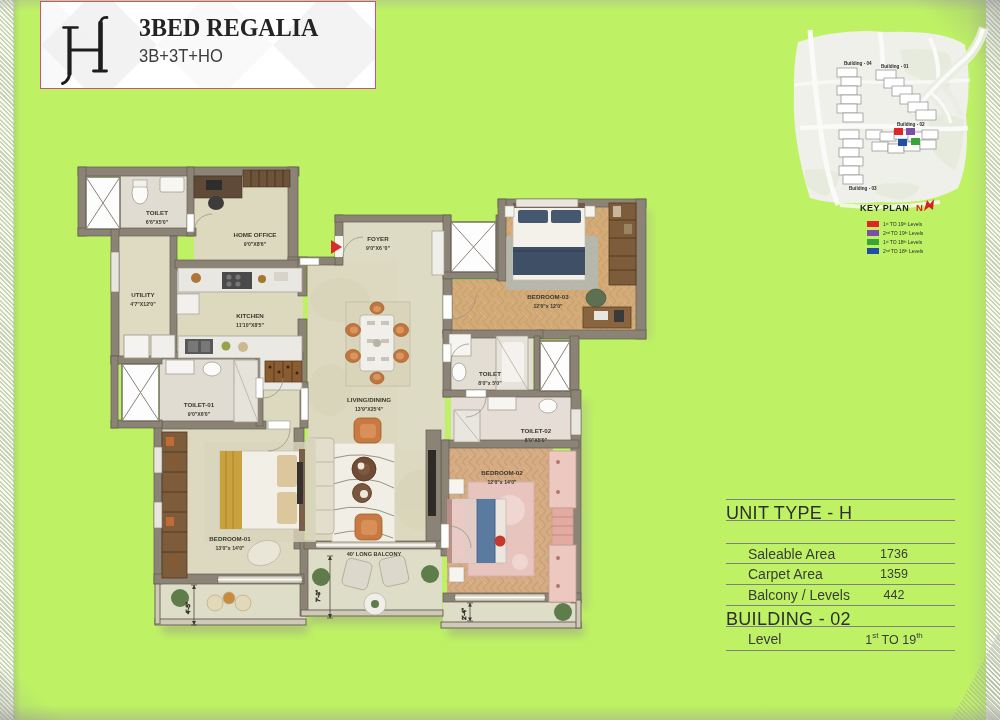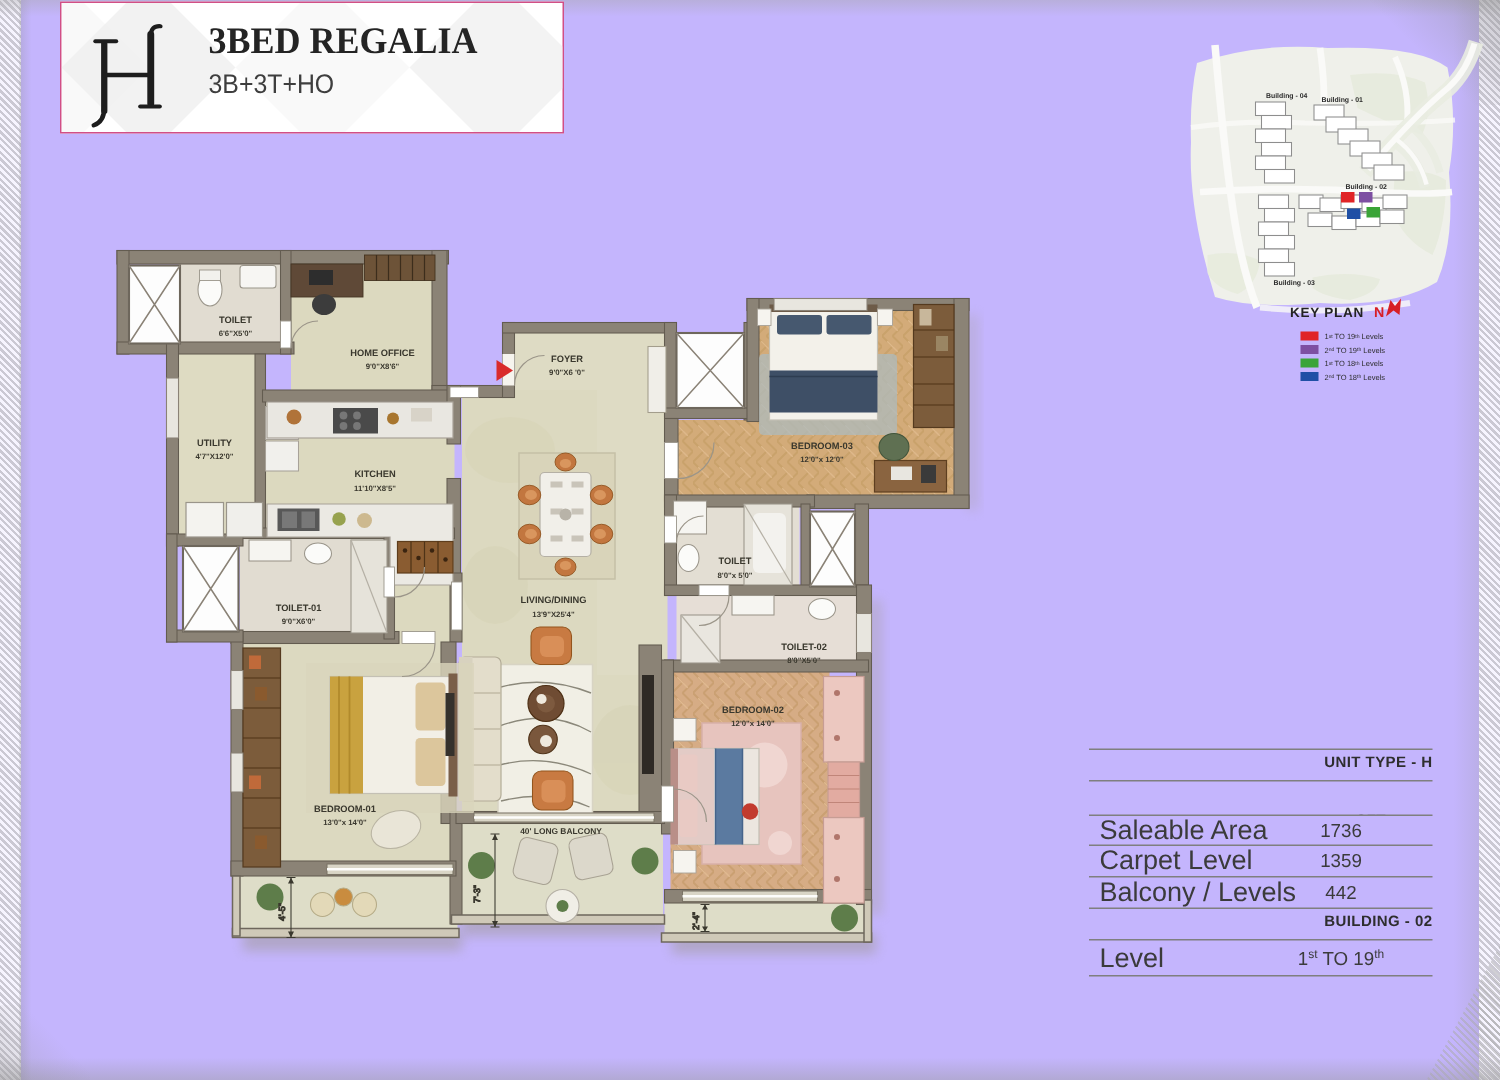--- a/index.html
+++ b/index.html
@@ -1,37 +1,37 @@
 <!DOCTYPE html>
 <html><head>
 <meta charset="utf-8">
 <style>
 html,body{margin:0;padding:0;background:#fff;}
-#page{position:relative;width:1000px;height:720px;background:#c4b5fd;overflow:hidden;
+#page{position:relative;width:1000px;height:720px;background:#bef264;overflow:hidden;
   font-family:"Liberation Sans",sans-serif;}
 .abs{position:absolute;}
 
 #edgeL{left:0;top:0;width:14px;height:720px;
   background:repeating-linear-gradient(45deg,#ffffff 0 1.6px,#cccccc 1.6px 3.2px);opacity:.85;}
 #edgeLsh{left:13px;top:0;width:8px;height:720px;background:linear-gradient(90deg,rgba(140,140,140,.28),rgba(255,255,255,0));}
 #edgeR{right:0;top:0;width:14px;height:720px;
   background:repeating-linear-gradient(45deg,#ffffff 0 1.6px,#cccccc 1.6px 3.2px);opacity:.85;}
 #edgeRsh{right:13px;top:0;width:18px;height:720px;background:linear-gradient(270deg,rgba(150,150,150,.22),rgba(255,255,255,0));}
 #edgeB{left:0;bottom:0;width:1000px;height:15px;background:linear-gradient(180deg,rgba(255,255,255,0),rgba(150,150,150,.40));}
 #edgeT{left:0;top:0;width:1000px;height:11px;background:linear-gradient(180deg,rgba(165,165,165,.38),rgba(255,255,255,0));}
 
 #hdr{left:40px;top:1px;width:334px;height:86px;border:1.6px solid #d14f86;background:#fff;overflow:hidden;}
 #hdr .ttl{position:absolute;left:98px;top:12px;font-family:"Liberation Serif",serif;font-weight:bold;
   font-size:25px;letter-spacing:0px;color:#242424;transform:scale(.96,1);transform-origin:left top;}
 #hdr .sub{position:absolute;left:98px;top:44px;font-size:18px;letter-spacing:0px;color:#3e3e3e;transform:scale(.92,1);transform-origin:left top;}
 
 #spec{left:726px;top:499px;width:229px;color:#3b3b3b;}
 #spec .row{position:relative;border-bottom:1px solid #7f7f7f;overflow:hidden;}
-#spec .c{text-align:right;font-weight:bold;font-size:10px;letter-spacing:.3px;color:#2e2e2e;}
-#spec .lft{position:absolute;left:7px;top:50%;transform:translateY(-50%);font-size:18px;}
+#spec .c{text-align:left;font-weight:normal;font-size:18px;letter-spacing:.3px;color:#2e2e2e;}
+#spec .lft{position:absolute;left:22px;top:50%;transform:translateY(-50%);font-size:14px;}
 #spec .val{position:absolute;left:128px;width:80px;text-align:center;top:50%;transform:translateY(-50%);font-size:12.5px;white-space:nowrap;}
 sup{font-size:8px;}
 </style>
 </head>
 <body>
 <div id="page">
 
 <div id="edgeL" class="abs"></div>
 
 <div id="edgeLsh" class="abs"></div>
@@ -747,21 +747,21 @@
         <div class="c" style="margin-top:3px">UNIT TYPE - H</div>
       </div>
   <div class="row" style="height:22px">
         <div class="c" style="margin-top:21px;margin-left:138px;width:60px">SFT</div>
       </div>
   <div class="row" style="height:19px">
         <span class="lft">Saleable Area</span>
         <span class="val">1736</span>
       </div>
   <div class="row" style="height:20px">
-        <span class="lft">Carpet Level</span>
+        <span class="lft">Carpet Area</span>
         <span class="val">1359</span>
       </div>
   <div class="row" style="height:20px">
         <span class="lft">Balcony / Levels</span>
         <span class="val">442</span>
       </div>
   <div class="row" style="height:20px">
         <div class="c" style="margin-top:3px">BUILDING - 02</div>
       </div>
   <div class="row" style="height:23px">

